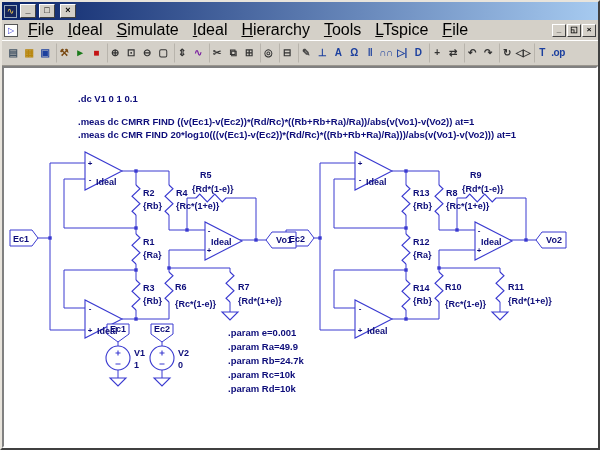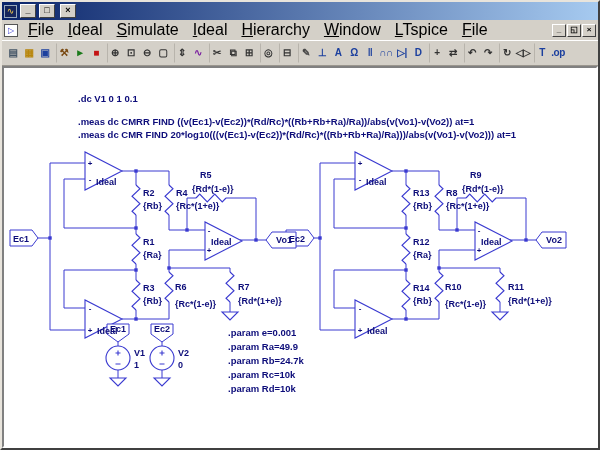--- a/index.html
+++ b/index.html
@@ -70,21 +70,21 @@
   </div>
 
   <div class="menubar">
     <div class="mdi-icon"><span>▷</span></div>
     <div class="menu-items" id="menu-items">
         <span class="menu-item">File</span>
         <span class="menu-item">Ideal</span>
         <span class="menu-item">Simulate</span>
         <span class="menu-item">Ideal</span>
         <span class="menu-item">Hierarchy</span>
-        <span class="menu-item">Window</span>
+        <span class="menu-item">Tools</span>
         <span class="menu-item">LTspice</span>
         <span class="menu-item">File</span>
       </div>
     <div class="mdi-controls">
       <div class="mbtn">_</div>
       <div class="mbtn">◱</div>
       <div class="mbtn">×</div>
     </div>
   </div>
 

